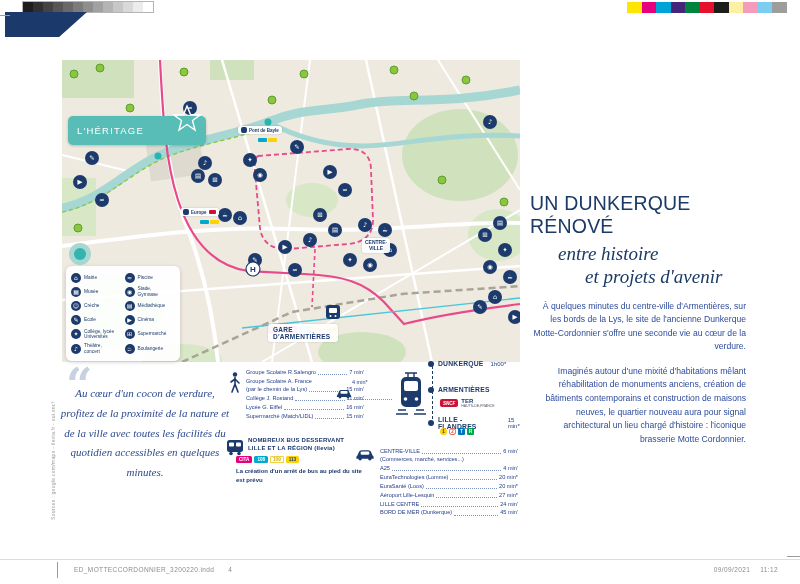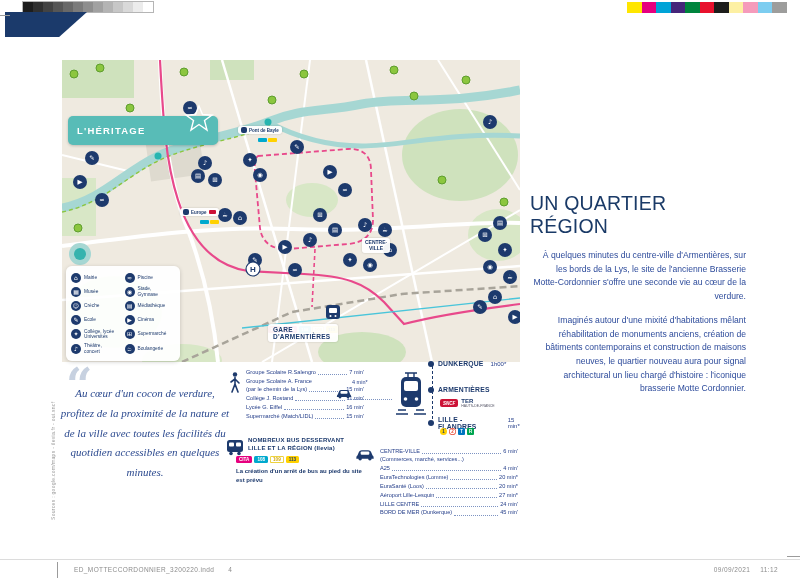--- a/index.html
+++ b/index.html
@@ -14,23 +14,23 @@
   .color-strip { position:absolute; left:627px; top:2px; display:flex; }
   .color-strip div { width:14.5px; height:11px; }
   .logo-shape { position:absolute; left:5px; top:12px; width:82px; height:25px; background:#1b3a6b;
                 clip-path:polygon(0 0,100% 0,66% 100%,0 100%); }
   .tick { position:absolute; background:#9b9b9b; }
 
   
   .map { position:absolute; left:62px; top:60px; width:458px; height:302px; }
   .map svg.art { position:absolute; left:0; top:0; }
 
-  .title-card { position:absolute; left:6px; top:56px; width:150px; background:#58bcb7; border-radius:5px;
+  .title-card { position:absolute; left:6px; top:56px; width:138px; background:#58bcb7; border-radius:5px;
                 padding:8px 9px 7px; color:#fff; font-size:9.5px; letter-spacing:1.2px; line-height:1.45;
-                box-shadow:0 1px 3px rgba(0,0,0,.2);font-weight:bold; }
+                box-shadow:0 1px 3px rgba(0,0,0,.2); }
   .title-card .star { position:absolute; right:4px; top:-12px; }
 
   .legend { position:absolute; left:4px; top:206px; width:114px; background:rgba(255,255,255,.94);
             border-radius:6px; padding:6px 5px; box-shadow:0 1px 4px rgba(0,0,0,.18);
             display:grid; grid-template-columns:1fr 1fr; gap:3px 3px; }
   .litem { display:flex; align-items:center; gap:3px; min-height:11px; }
   .lic { width:10px; height:10px; border-radius:50%; background:#1d3a6d; color:#fff; flex:none;
          font-size:6px; line-height:10px; text-align:center; font-family:"DejaVu Sans",sans-serif; }
   .llabel { font-size:4.8px; color:#1d3a6d; line-height:1.2; white-space:pre-line; }
 
@@ -583,22 +583,26 @@
         <span>24 min'</span>
       </div>
       <div class="trow">
         <span>BORD DE MER (Dunkerque)</span>
         <span class="tlead"></span>
         <span>45 min'</span>
       </div>
     </div>
 
   <div class="article">
-    <div class="atitle">UN QUARTIER RÉGION</div>
-    <div class="apara">À quelques minutes du centre-ville d'Armentières, sur les bords de la Lys, le site de l'ancienne Brasserie Motte-Cordonnier s'offre une seconde vie au cœur de la verdure.</div>
+    <div class="atitle">UN DUNKERQUE RÉNOVÉ</div>
+    <div class="asub">
+      <div class="l1">entre histoire</div>
+      <div class="l2">et projets d'avenir</div>
+    </div>
+    <div class="apara">À quelques minutes du centre-ville d'Armentières, sur les bords de la Lys, le site de l'ancienne Dunkerque Motte-Cordonnier s'offre une seconde vie au cœur de la verdure.</div>
     <div class="apara">Imaginés autour d'une mixité d'habitations mêlant réhabilitation de monuments anciens, création de bâtiments contemporains et construction de maisons neuves, le quartier nouveau aura pour signal architectural un lieu chargé d'histoire : l'iconique brasserie Motte Cordonnier.</div>
   </div>
 
   <div class="footline"></div>
   <div class="tick" style="left:57px;top:562px;width:1px;height:16px;"></div>
   <div class="tick" style="right:0;top:556px;width:13px;height:1px;"></div>
   <div class="fleft">
     <span>ED_MOTTECCORDONNIER_3200220.indd</span><span>4</span>
   </div>
   <div class="fright">

